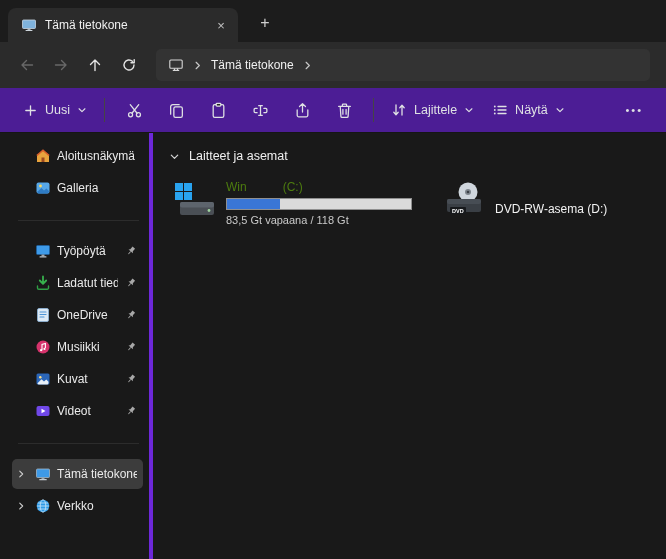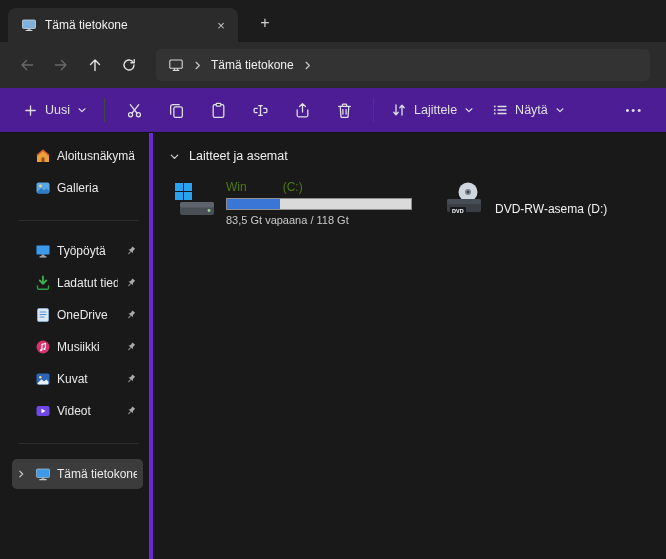--- a/index.html
+++ b/index.html
@@ -385,20 +385,37 @@
         <span class="sb-icon">
           <svg width="16" height="16" viewBox="0 0 16 16">
               <rect x="1.5" y="3" width="13" height="8.5" rx="1" fill="#3e9ae8" stroke="#9fb6c8" stroke-width="0.8"></rect>
               <rect x="6.5" y="11.5" width="3" height="1.6" fill="#9aa4ad"></rect>
               <rect x="4.2" y="13" width="7.6" height="1.3" rx="0.6" fill="#c3cbd2"></rect>
             </svg>
         </span>
         <span class="sb-label">Tämä tietokone</span>
       </div>
 
+      <div class="sb-item">
+        <span class="sb-chev">
+          <svg width="10" height="10" viewBox="0 0 12 12" fill="none" stroke="currentColor" stroke-width="1.3" stroke-linecap="round" stroke-linejoin="round">
+              <path d="M4.5 2.5 L8 6 l-3.5 3.5"></path>
+            </svg>
+        </span>
+        <span class="sb-icon">
+          <svg width="16" height="16" viewBox="0 0 16 16">
+              <circle cx="8" cy="8" r="6.2" fill="#2f9be8"></circle>
+              <g stroke="#cfe8fa" stroke-width="0.8" fill="none">
+                <ellipse cx="8" cy="8" rx="2.8" ry="6.2"></ellipse>
+                <path d="M1.8 8 h12.4 M2.6 5 h10.8 M2.6 11 h10.8"></path>
+              </g>
+            </svg>
+        </span>
+        <span class="sb-label">Verkko</span>
+      </div>
 
     </aside>
 
     <main class="main">
       <div class="section-header">
         <span>
           <svg width="11" height="11" viewBox="0 0 12 12" fill="none" stroke="#d8d8d8" stroke-width="1.3" stroke-linecap="round" stroke-linejoin="round">
               <path d="M2.5 4.5 L6 8 l3.5 -3.5"></path>
             </svg>
         </span>

